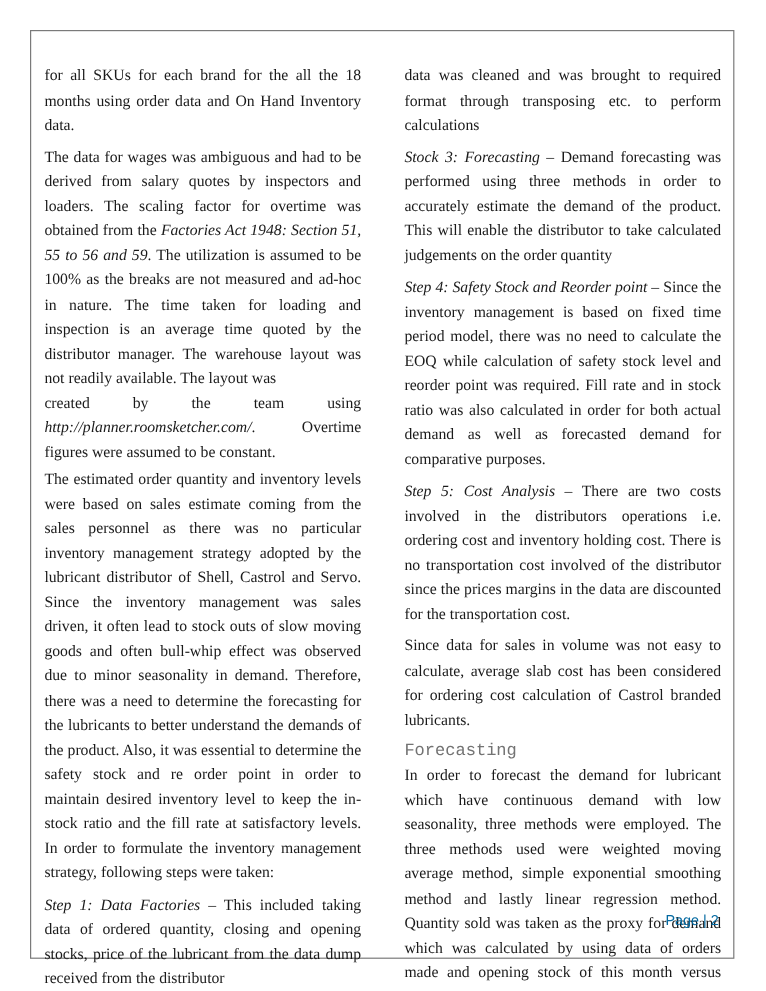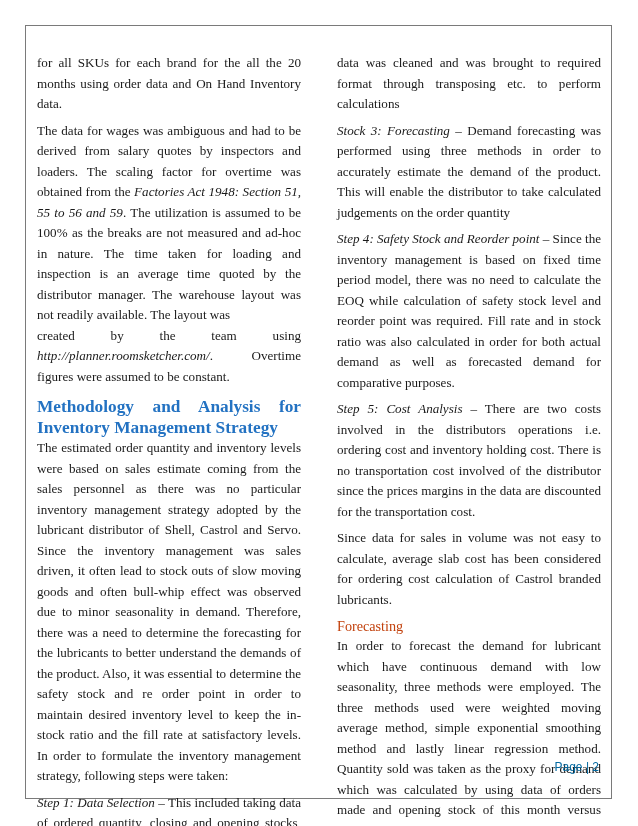--- a/index.html
+++ b/index.html
@@ -51,25 +51,25 @@
       text-align: justify;
       text-align-last: left;
     }
     h2.main-heading .hl1 {
       display: block;
       text-align: justify;
       text-align-last: justify;
     }
     h3.sub-heading {
       margin: 0;
-      font-family: Liberation Serif, serif;
+      font-family: Liberation Mono, monospace;
       font-weight: normal;
       font-size: 14.2px;
       line-height: 20px;
-      color: #c2410c;
+      color: #737373;
     }
     .spread {
       display: block;
       text-align: justify;
       text-align-last: justify;
     }
     .page-number {
       position: absolute;
       right: 39px;
       top: 760px;
@@ -77,29 +77,28 @@
       font-size: 12px;
       color: #0369a1;
     }
   </style>
 </head>
 <body>
 
 <div class="page-frame"></div>
 
 <div class="col col-left">
-  <p>for all SKUs for each brand for the all the 20 months using order data and On Hand Inventory data.</p>
+  <p>for all SKUs for each brand for the all the 18 months using order data and On Hand Inventory data.</p>
 
   <p class="tight"><span>The data for wages was ambiguous and had to be derived from salary quotes by inspectors and loaders. The scaling factor for overtime was obtained from the </span><span class="i">Factories Act 1948: Section 51, 55 to 56 and 59</span><span>. The utilization is assumed to be 100% as the breaks are not measured and ad-hoc in nature. The time taken for loading and inspection is an average time quoted by the distributor manager. The warehouse layout was not readily available. The layout was</span><span class="spread">created by the team using</span><span class="i">http://planner.roomsketcher.com/</span><span>. Overtime figures were assumed to be constant.</span></p>
 
-  <h2 class="main-heading"><span class="hl1">Methodology and Analysis for</span><span>Inventory Management Strategy</span></h2>
 
   <p>The estimated order quantity and inventory levels were based on sales estimate coming from the sales personnel as there was no particular inventory management strategy adopted by the lubricant distributor of Shell, Castrol and Servo. Since the inventory management was sales driven, it often lead to stock outs of slow moving goods and often bull-whip effect was observed due to minor seasonality in demand. Therefore, there was a need to determine the forecasting for the lubricants to better understand the demands of the product. Also, it was essential to determine the safety stock and re order point in order to maintain desired inventory level to keep the in-stock ratio and the fill rate at satisfactory levels. In order to formulate the inventory management strategy, following steps were taken:</p>
 
-  <p><span class="i">Step 1: Data Selection</span><span> – This included taking data of ordered quantity, closing and opening stocks, price of the lubricant from the data dump received from the distributor</span></p>
+  <p><span class="i">Step 1: Data Factories</span><span> – This included taking data of ordered quantity, closing and opening stocks, price of the lubricant from the data dump received from the distributor</span></p>
 
 </div>
 
 <div class="col col-right">
   <p>data was cleaned and was brought to required format through transposing etc. to perform calculations</p>
 
   <p><span class="i">Stock 3: Forecasting</span><span> – Demand forecasting was performed using three methods in order to accurately estimate the demand of the product. This will enable the distributor to take calculated judgements on the order quantity</span></p>
 
   <p><span class="i">Step 4: Safety Stock and Reorder point</span><span> – Since the inventory management is based on fixed time period model, there was no need to calculate the EOQ while calculation of safety stock level and reorder point was required. Fill rate and in stock ratio was also calculated in order for both actual demand as well as forecasted demand for comparative purposes.</span></p>
 

